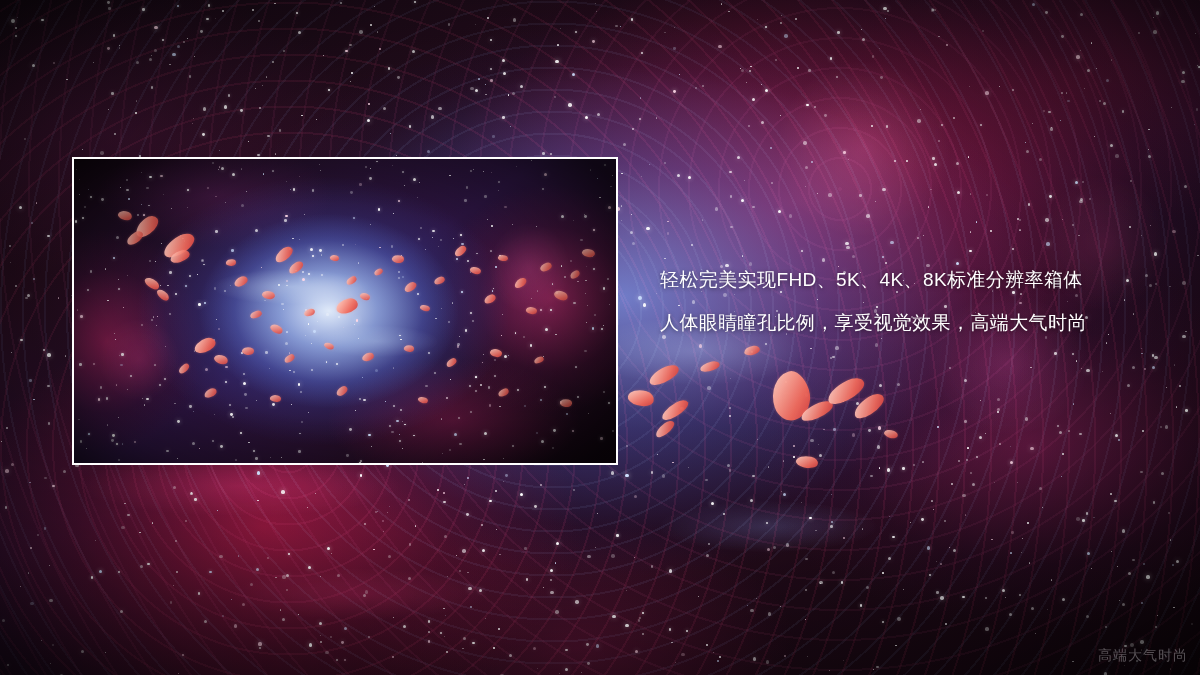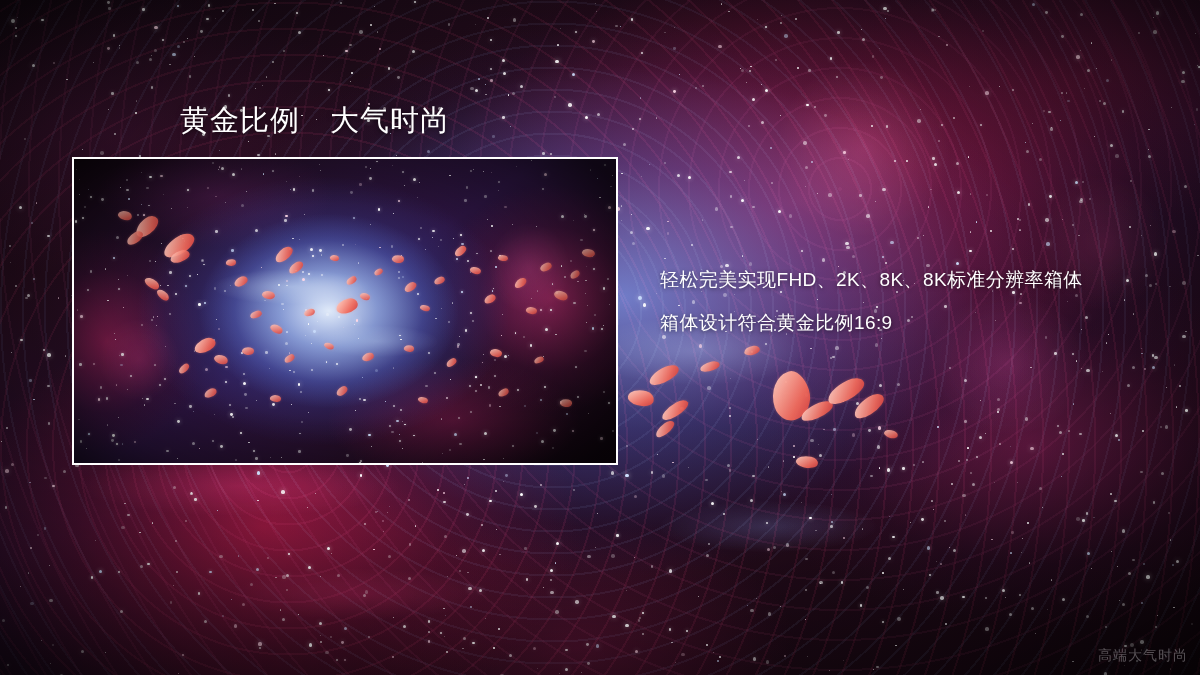--- a/index.html
+++ b/index.html
@@ -1274,21 +1274,20 @@
       <i class="petal" style="left:654px;top:424px;width:22px;height:10px;transform:rotate(-36deg);opacity:0.9;"></i>
       <i class="petal" style="left:772px;top:372px;width:38px;height:48px;transform:rotate(-18deg);opacity:0.96;"></i>
       <i class="petal" style="left:800px;top:404px;width:34px;height:14px;transform:rotate(-22deg);opacity:0.94;"></i>
       <i class="petal" style="left:826px;top:382px;width:40px;height:18px;transform:rotate(-26deg);opacity:0.95;"></i>
       <i class="petal" style="left:852px;top:398px;width:34px;height:16px;transform:rotate(-32deg);opacity:0.93;"></i>
       <i class="petal" style="left:796px;top:456px;width:22px;height:12px;transform:rotate(12deg);opacity:0.92;"></i>
       <i class="petal" style="left:744px;top:346px;width:16px;height:9px;transform:rotate(-8deg);opacity:0.88;"></i>
       <i class="petal" style="left:884px;top:430px;width:14px;height:8px;transform:rotate(20deg);opacity:0.86;"></i>
     </div>
 
-  <div id="title">黄金比例　大气时尚</div>
 
   <div id="panel">
     <div id="panel-img"></div>
     <div id="panel-wisps"></div>
     <div class="stars" id="panel-stars">
         <i class="star" style="left:68.9px;top:55.1px;width:1.7px;height:1.7px;opacity:0.79;background:#ffd9e8;box-shadow:0 0 2.6px rgba(255,255,255,0.55);"></i>
         <i class="star" style="left:367.1px;top:259.4px;width:1.3px;height:1.3px;opacity:0.52;background:#ffffff;"></i>
         <i class="star" style="left:486.9px;top:106.0px;width:1.5px;height:1.5px;opacity:0.95;background:#ffffff;"></i>
         <i class="star" style="left:124.7px;top:288.7px;width:1.3px;height:1.3px;opacity:0.98;background:#ffd9e8;"></i>
         <i class="star" style="left:41.7px;top:224.8px;width:1.8px;height:1.8px;opacity:0.52;background:#ffd9e8;box-shadow:0 0 2.7px rgba(255,255,255,0.37);"></i>
@@ -1754,19 +1753,19 @@
         <i class="petal" style="left:196px;top:236px;width:11px;height:7px;transform:rotate(16deg);opacity:0.85;"></i>
         <i class="petal" style="left:262px;top:228px;width:12px;height:8px;transform:rotate(-28deg);opacity:0.86;"></i>
         <i class="petal" style="left:344px;top:238px;width:10px;height:6px;transform:rotate(24deg);opacity:0.84;"></i>
         <i class="petal" style="left:424px;top:230px;width:11px;height:7px;transform:rotate(-18deg);opacity:0.85;"></i>
         <i class="petal" style="left:486px;top:240px;width:12px;height:8px;transform:rotate(14deg);opacity:0.85;"></i>
       </div>
     <div id="panel-vignette"></div>
   </div>
 
   <div id="body-copy">
-    <div class="body-line">轻松完美实现FHD、2K、8K、8K标准分辨率箱体</div>
-    <div class="body-line">箱体设计符合黄金比例16:9</div>
+    <div class="body-line">轻松完美实现FHD、5K、4K、8K标准分辨率箱体</div>
+    <div class="body-line">人体眼睛瞳孔比例，享受视觉效果，高端大气时尚</div>
   </div>
 
   <div id="watermark">高端大气时尚</div>
 
 </div>
 
 </body></html>

